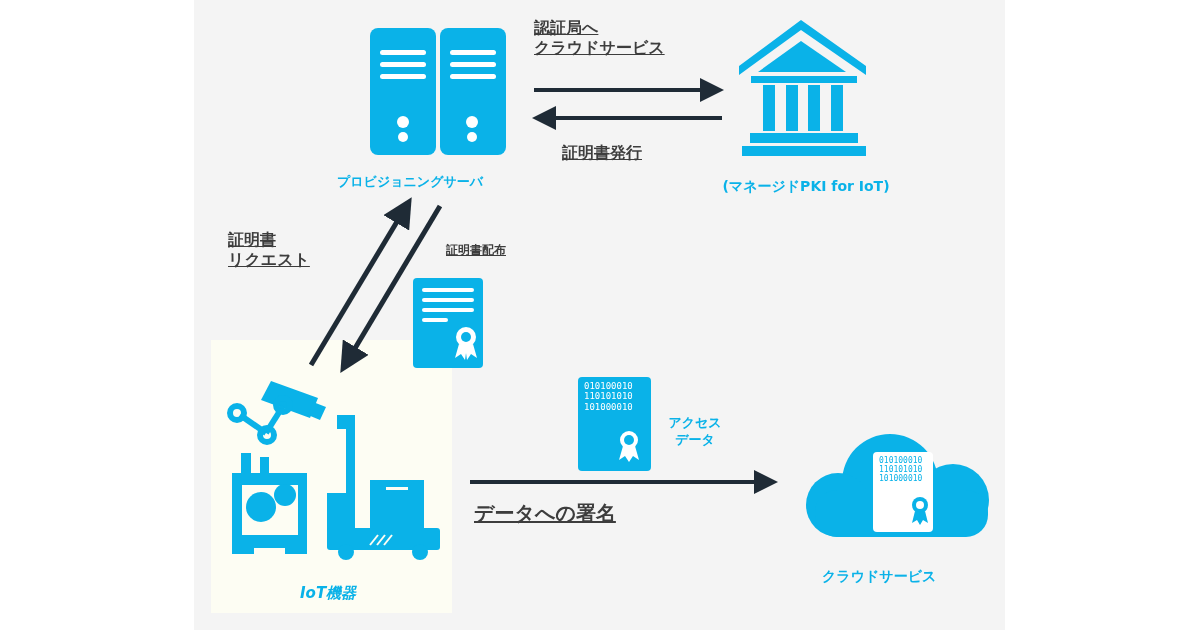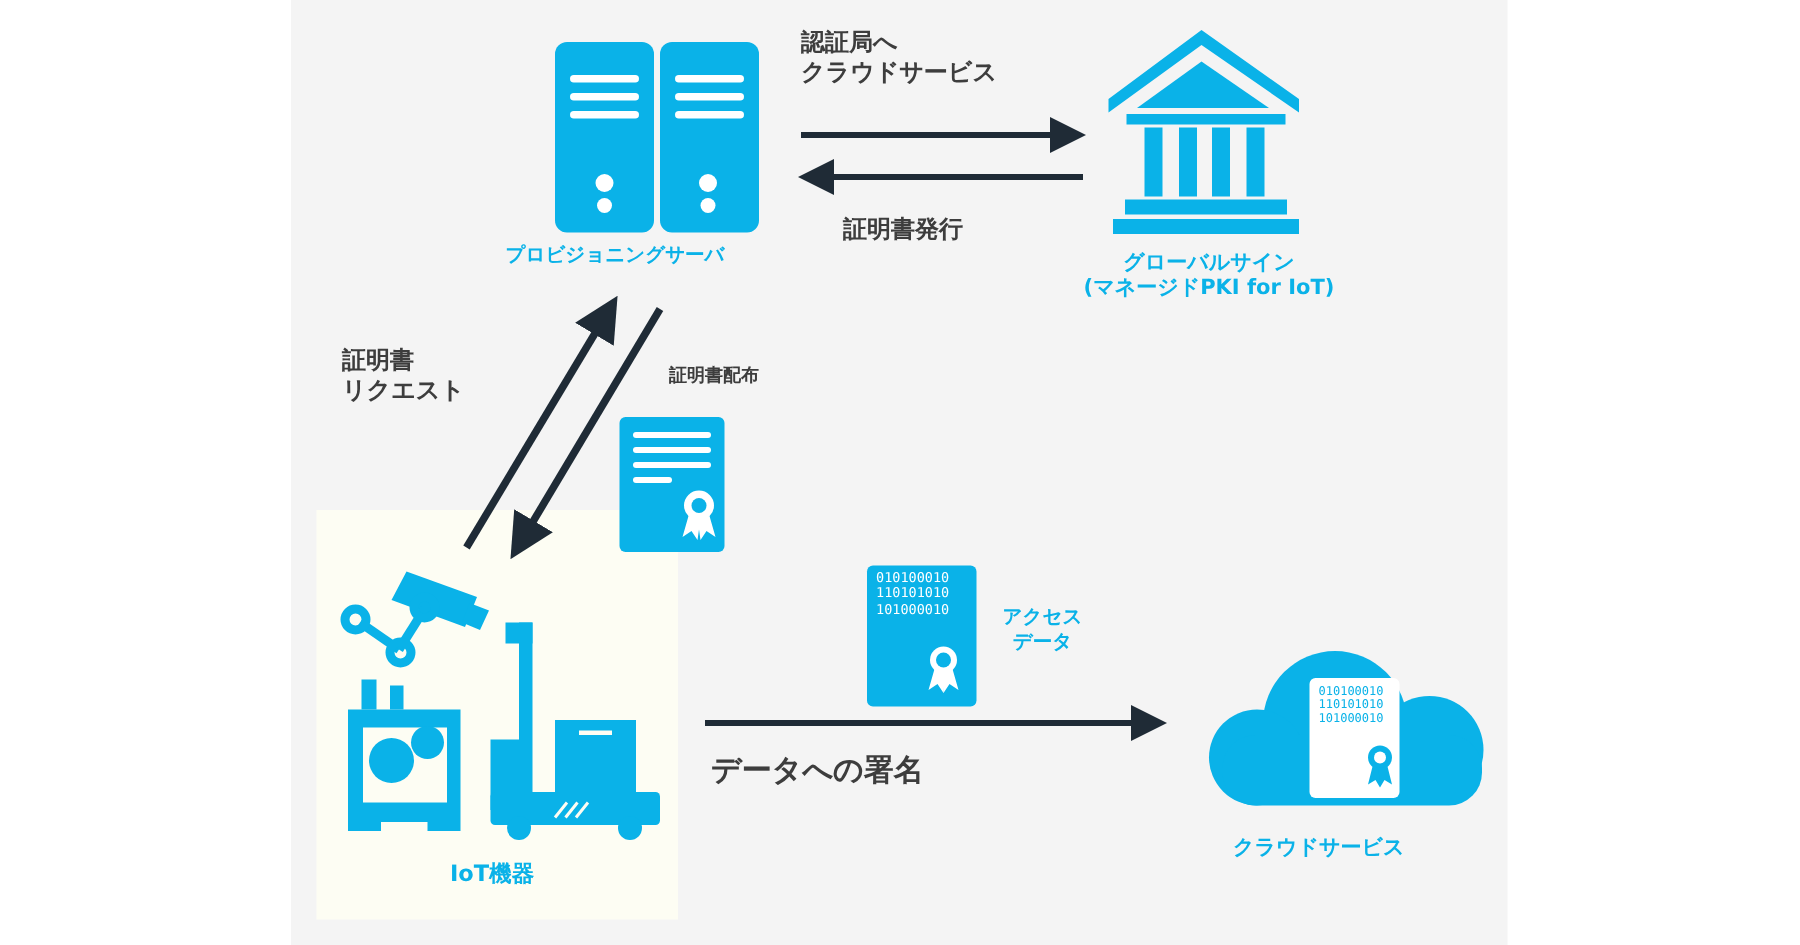--- a/index.html
+++ b/index.html
@@ -1,21 +1,21 @@
 <!DOCTYPE html>
 <html><head>
 <meta charset="utf-8">
 <style>
   html,body{margin:0;padding:0;background:#ffffff;}
   body{width:1200px;height:630px;position:relative;overflow:hidden;font-family:"DejaVu Sans","Liberation Sans",sans-serif;}
   .panel{position:absolute;left:194px;top:0;width:811px;height:630px;background:#f4f4f4;}
   .iotbox{position:absolute;left:211px;top:340px;width:241px;height:273px;background:#fdfdf3;}
   .lbl{position:absolute;font-weight:bold;color:#3a3a3a;line-height:1.25;white-space:nowrap;}
-  .blue{color:#0ab2e8;}
-  .dark{color:#3d3d3d;}
+  .blue{color:#0ab2e8;margin-top:11px;}
+  .dark{color:#3d3d3d;text-decoration:underline;}
   svg{position:absolute;left:0;top:0;}
   .c{text-align:center;}
 </style>
 </head>
 <body>
 
 <div class="panel"></div>
 <div class="iotbox"></div>
 
 <svg width="1200" height="630" viewBox="0 0 1200 630">
@@ -138,31 +138,30 @@
 
 <div class="lbl dark" style="left:534px;top:18px;font-size:16px;">
   <div>認証局へ</div>
   <div>クラウドサービス</div>
 </div>
 <div class="lbl dark" style="left:562px;top:143px;font-size:16px;">証明書発行</div>
 
 <div class="lbl blue" style="left:337px;top:163px;font-size:13px;">プロビジョニングサーバ</div>
 
 <div class="lbl blue c" style="left:706px;top:167px;width:200px;font-size:14px;line-height:1.2;">
-  <div>グローバルサイン</div>
   <div>(マネージドPKI for IoT)</div>
 </div>
 
 <div class="lbl dark" style="left:228px;top:230px;font-size:16px;">
   <div>証明書</div>
   <div>リクエスト</div>
 </div>
 <div class="lbl dark" style="left:446px;top:243px;font-size:12px;">証明書配布</div>
 
-<div class="lbl blue" style="left:300px;top:573px;font-size:15px;">IoT機器</div>
+<div class="lbl blue" style="left:300px;top:573px;font-size:15px;font-style:italic;">IoT機器</div>
 
 <div style="position:absolute;left:584px;top:381px;font-family:'DejaVu Sans Mono','Liberation Mono',monospace;font-size:9px;color:#ffffff;line-height:1.15;">
   <div>010100010</div>
   <div>110101010</div>
   <div>101000010</div>
 </div>
 <div class="lbl blue c" style="left:660px;top:404px;width:70px;font-size:13px;line-height:1.3;">
   <div>アクセス</div>
   <div>データ</div>
 </div>

